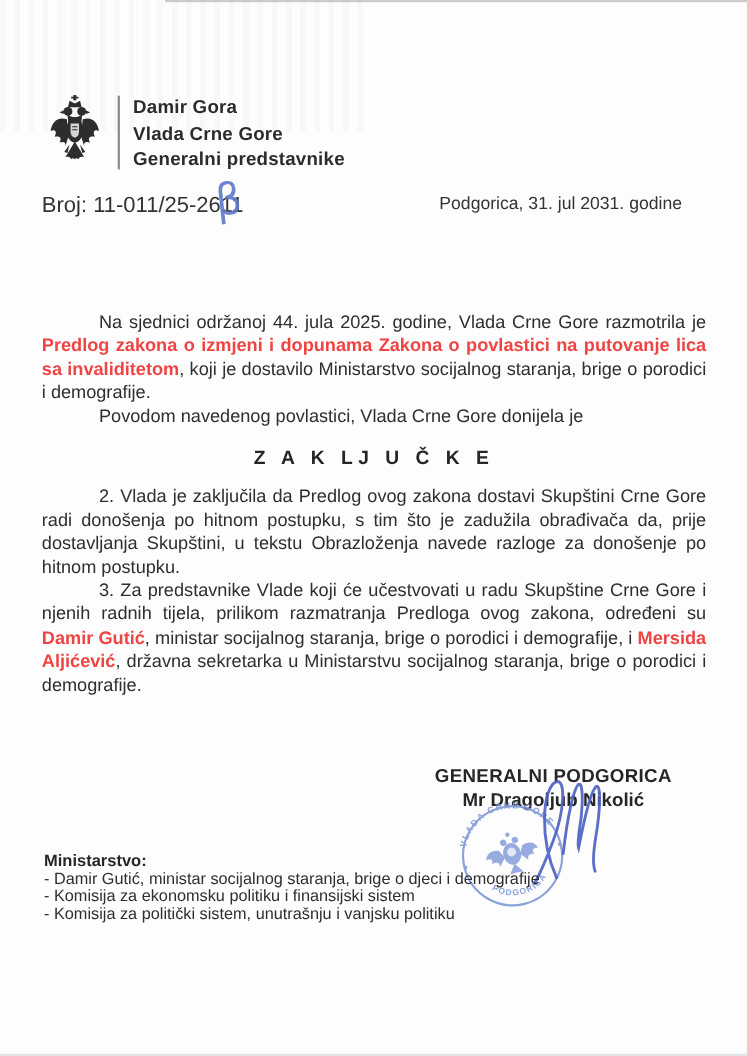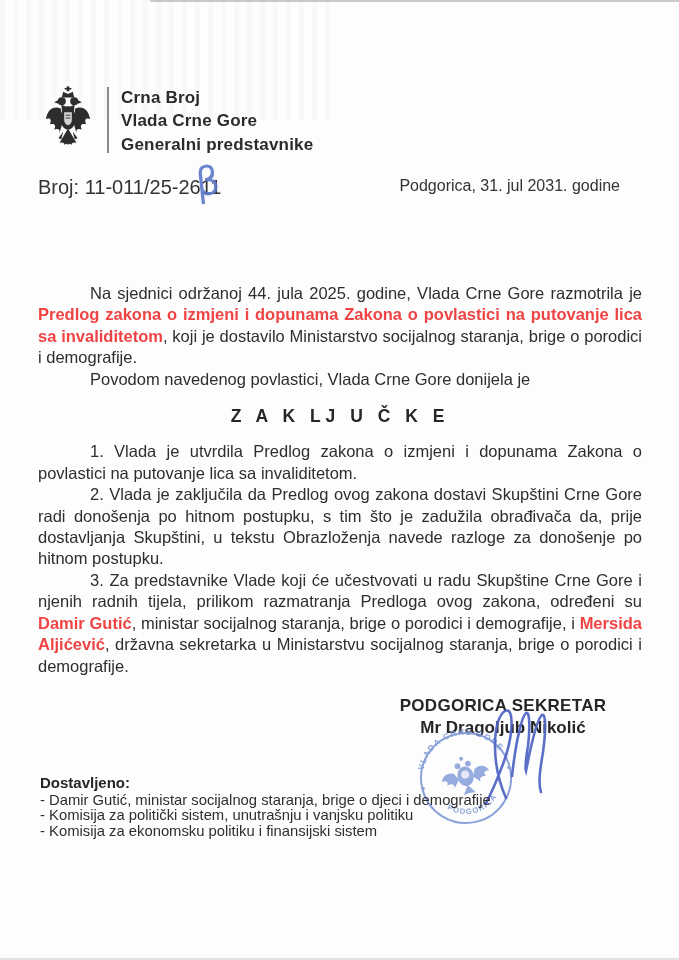--- a/index.html
+++ b/index.html
@@ -90,41 +90,40 @@
           <path d="M19 48 L14 55 L17 56 Z"></path>
           <path d="M29 48 L34 55 L31 56 Z"></path>
         </g>
 
         <path d="M20 28 h8 v8 c0 3 -2 5 -4 5.5 c-2 -0.5 -4 -2.5 -4 -5.5 Z" fill="#f2f2f2" opacity=".85"></path>
         <path d="M21.5 31 h5 M21.5 34 h5" stroke="#2d2d2d" stroke-width="1"></path>
       </svg>
     </span>
     <div class="lh-divider"></div>
     <div class="lh-text">
-      <span class="lh-line">Crna Broj</span>
+      <span class="lh-line">Damir Gora</span>
       <span class="lh-line">Vlada Crne Gore</span>
       <span class="lh-line">Generalni predstavnike</span>
     </div>
   </div>
 
   <div class="ref-number">Broj: 11-011/25-2611</div>
   <div class="hand-mark">β</div>
   <div class="ref-date">Podgorica, 31. jul 2031. godine</div>
 
   <div class="doc-body">
     <p><span>Na sjednici održanoj 44. jula 2025. godine, Vlada Crne Gore razmotrila je </span><span class="b">Predlog zakona o izmjeni i dopunama Zakona o povlastici na putovanje lica sa invaliditetom</span><span>, koji je dostavilo Ministarstvo socijalnog staranja, brige o porodici i demografije.</span></p>
     <p>Povodom navedenog povlastici, Vlada Crne Gore donijela je</p>
     <div class="doc-heading">Z A K LJ U Č K E</div>
-    <p>1. Vlada je utvrdila Predlog zakona o izmjeni i dopunama Zakona o povlastici na putovanje lica sa invaliditetom.</p>
     <p>2. Vlada je zaključila da Predlog ovog zakona dostavi Skupštini Crne Gore radi donošenja po hitnom postupku, s tim što je zadužila obrađivača da, prije dostavljanja Skupštini, u tekstu Obrazloženja navede razloge za donošenje po hitnom postupku.</p>
     <p><span>3. Za predstavnike Vlade koji će učestvovati u radu Skupštine Crne Gore i njenih radnih tijela, prilikom razmatranja Predloga ovog zakona, određeni su </span><span class="b">Damir Gutić</span><span>, ministar socijalnog staranja, brige o porodici i demografije, i </span><span class="b">Mersida Aljićević</span><span>, državna sekretarka u Ministarstvu socijalnog staranja, brige o porodici i demografije.</span></p>
   </div>
 
   <div class="sig-block">
-    <div class="sig-title">PODGORICA SEKRETAR</div>
+    <div class="sig-title">GENERALNI PODGORICA</div>
     <div class="sig-name">Mr Dragoljub Nikolić</div>
   </div>
 
   <div class="stamp">
     <svg viewBox="0 0 120 120" width="108" height="108">
       <defs>
         <path id="arcTop" d="M 12,60 A 48,48 0 1 1 108,60"></path>
         <path id="arcBottom" d="M 20,60 A 40,40 0 0 0 100,60"></path>
       </defs>
       <circle cx="60" cy="60" r="50" fill="none" stroke-width="2.2" stroke="#7b95d5"></circle>
@@ -153,19 +152,19 @@
   <div class="pen-signature">
     <svg viewBox="0 0 100 108" width="100" height="108">
       <g fill="none" stroke="#4f64c4" stroke-width="2.6" stroke-linecap="round">
         <path d="M38 100 C22 64 25 20 37 13 C47 8 45 40 35 66 C29 82 23 96 18 105"></path>
         <path d="M44 78 C48 42 54 18 58 15 C62 13 62 30 60 48 C58 60 57 70 58 73 C64 42 70 20 74 17 C78 15 78 32 75 54 C72 72 70 86 73 94"></path>
       </g>
     </svg>
   </div>
 
   <div class="dist">
-    <div class="dist-label">Dostavljeno:</div>
+    <div class="dist-label">Ministarstvo:</div>
     <div class="dist-item">- Damir Gutić, ministar socijalnog staranja, brige o djeci i demografije</div>
+    <div class="dist-item">- Komisija za ekonomsku politiku i finansijski sistem</div>
     <div class="dist-item">- Komisija za politički sistem, unutrašnju i vanjsku politiku</div>
-    <div class="dist-item">- Komisija za ekonomsku politiku i finansijski sistem</div>
   </div>
 
 </div>
 
 </body></html>

